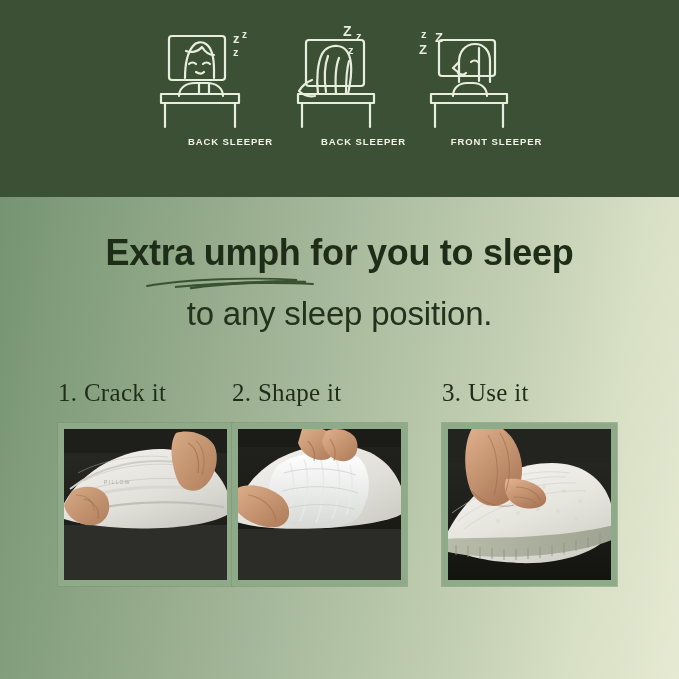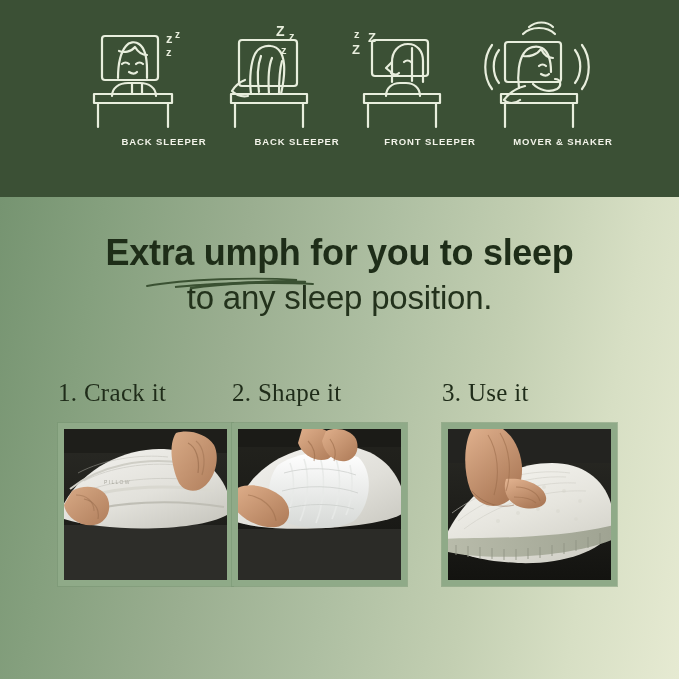--- a/index.html
+++ b/index.html
@@ -84,21 +84,21 @@
   .headline .l1 {
     display:block;
     font-size:36px;
     font-weight:bold;
     color:#1e2d18;
     letter-spacing:-0.3px;
     line-height:42px;
   }
   .headline .l2 {
     display:block;
-    margin-top:5px;
+    margin-top:21px;
     font-size:33px;
     font-weight:normal;
     color:#23321c;
     letter-spacing:-0.2px;
     line-height:38px;
   }
   .swoosh {
     position:absolute;
     left:145px; top:276px;
     width:175px; height:16px;
@@ -211,39 +211,20 @@
           </g>
           <g fill="#e8eedd" font-family="Liberation Sans, sans-serif" font-weight="bold">
             <text x="8" y="20" font-size="11">z</text>
             <text x="22" y="24" font-size="13">Z</text>
             <text x="6" y="36" font-size="13">Z</text>
           </g>
         </svg>
         <div class="cap">FRONT SLEEPER</div>
       </div>
 
-      <div class="sleeper">
-        <svg class="art" viewBox="0 0 120 112">
-          <g fill="none" stroke="#e8eedd" stroke-width="2.2" stroke-linecap="round" stroke-linejoin="round">
-            <rect x="26" y="24" width="56" height="40" rx="3"></rect>
-            <path d="M40 70c-2-14 0-28 5-35 4-6 12-8 18-5 7 4 9 13 9 24"></path>
-            <path d="M44 38c6 1 14-1 18-7 3 6 8 9 12 9"></path>
-            <path d="M60 48c2-2 5-2 7 0"></path>
-            <path d="M62 56c3 2 6 2 8 0"></path>
-            <path d="M54 66c6 6 16 9 24 5 5-3 4-10-2-10"></path>
-            <path d="M46 68c-8 2-16 7-21 14 4 4 11 4 16 0"></path>
-            <rect x="22" y="76" width="76" height="9"></rect>
-            <path d="M26 85v24M94 85v24"></path>
-            <path d="M44 16c8-8 24-8 32 0M50 9c7-6 18-6 24 0"></path>
-            <path d="M20 32c-7 9-7 24 0 33M13 27c-9 12-9 32 0 44"></path>
-            <path d="M96 32c7 9 7 24 0 33M103 27c9 12 9 32 0 44"></path>
-          </g>
-        </svg>
-        <div class="cap">MOVER &amp; SHAKER</div>
-      </div>
 
     </div>
   </div>
 
   <div class="body-bg"></div>
 
   <div class="headline">
     <span class="l1">Extra umph for you to sleep</span>
     <span class="l2">to any sleep position.</span>
   </div>

